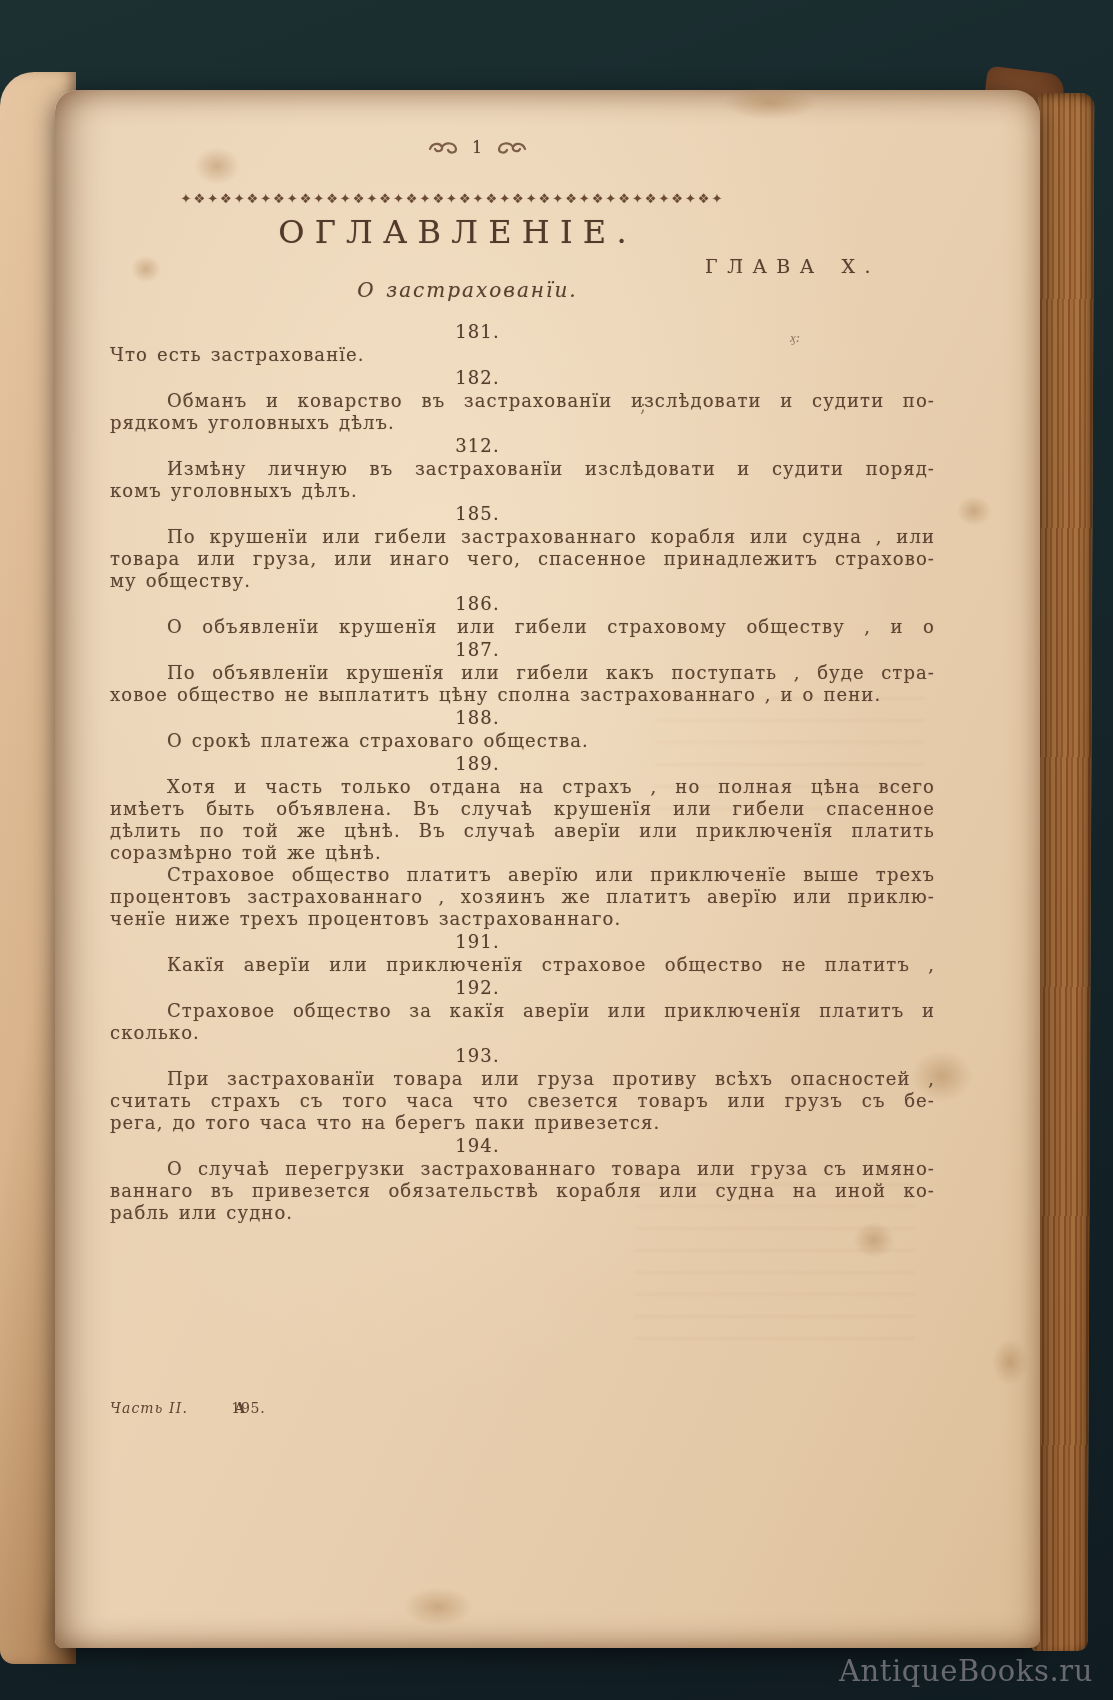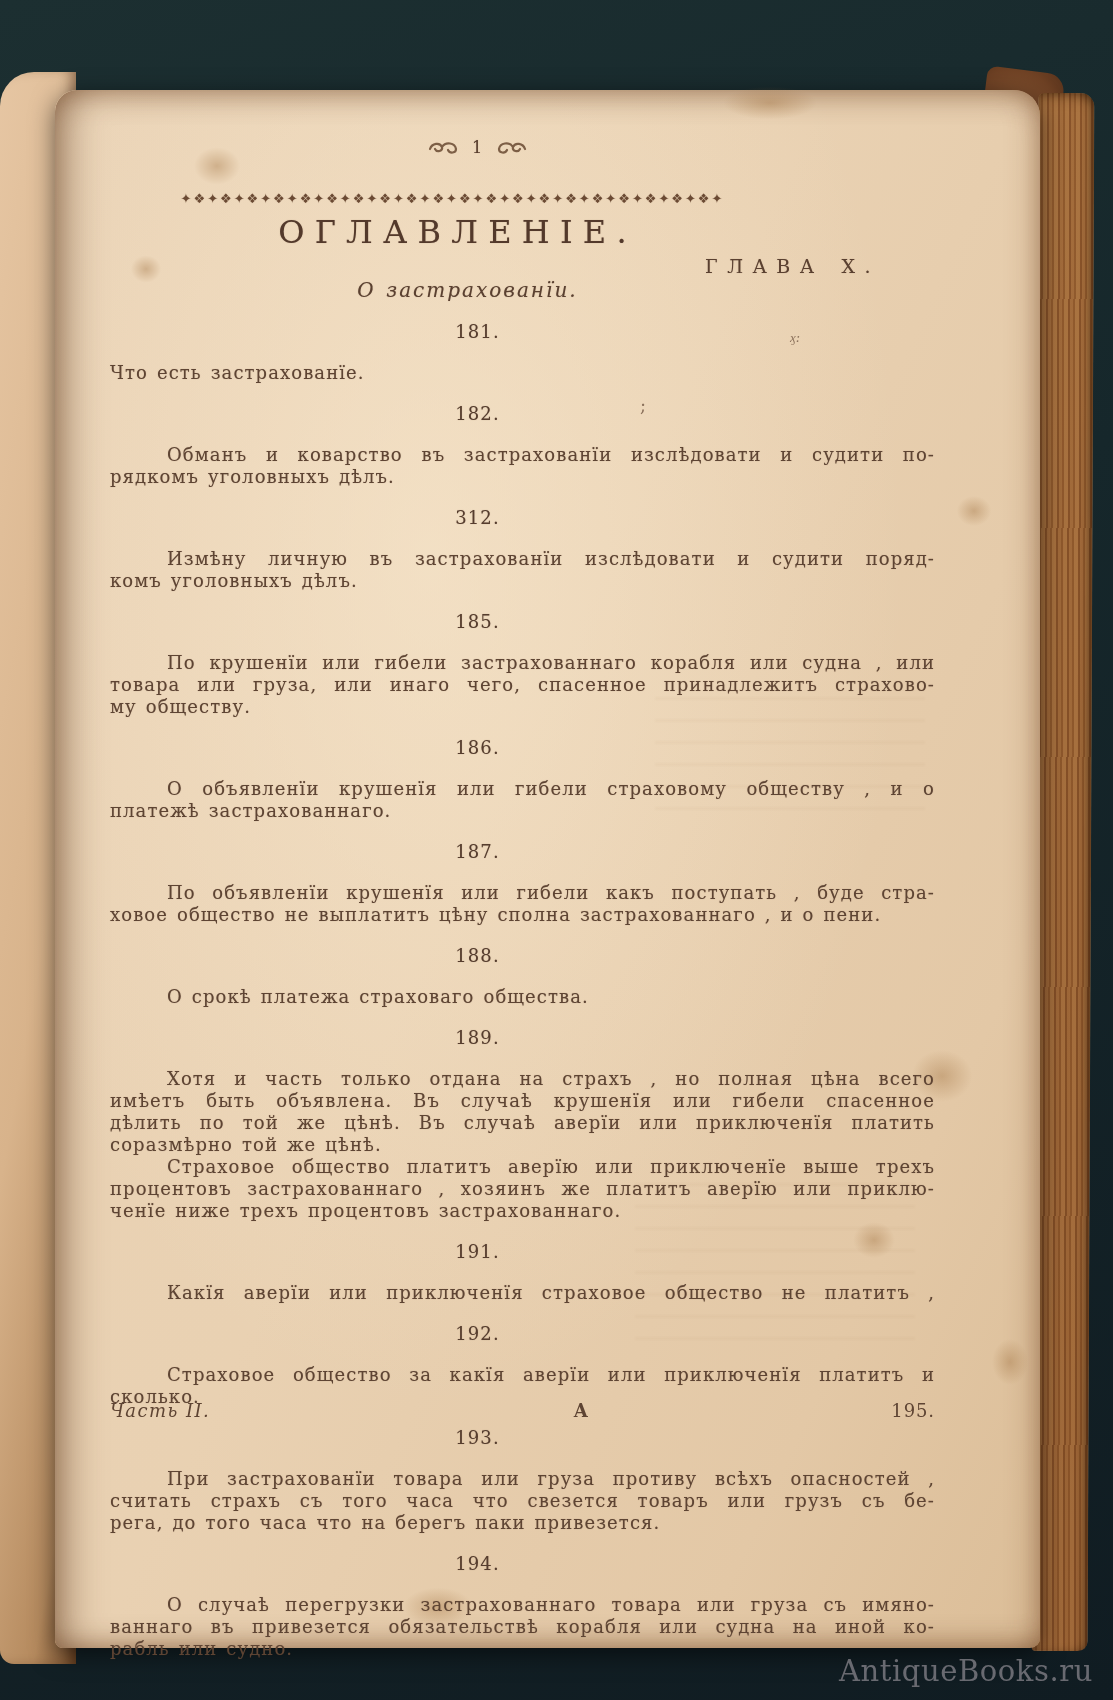--- a/index.html
+++ b/index.html
@@ -69,28 +69,28 @@
   .band-row{height:18px;margin-top:29px;text-align:center;transform:translateX(-70px);
     font-family:"DejaVu Sans",sans-serif;font-size:13px;letter-spacing:2px;color:#6b4a33;
     white-space:nowrap;overflow:hidden;}
   .title-row{margin-top:6px;line-height:40px;text-align:center;transform:translateX(-65px);
     font-size:32px;letter-spacing:.32em;color:#53392b;}
   .chapter-row{margin-top:3px;line-height:22px;text-align:right;transform:translateX(-55px);
     font-size:19px;letter-spacing:.5em;color:#5a4030;}
   .subject-row{margin-top:1px;line-height:24px;text-align:center;transform:translateX(-55px);
     font-size:20px;font-style:italic;letter-spacing:.10em;color:#5a4030;}
   .sections{margin-top:19px;}
-  .sec-num{text-align:center;transform:translateX(-45px);margin:19px 0;color:#563d2e;}
+  .sec-num{text-align:center;transform:translateX(-45px);margin:1px 0;color:#563d2e;}
   .line{white-space:nowrap;}
   .line.indent{text-indent:57px;}
   .line.fill{text-align:justify;text-align-last:justify;white-space:normal;}
   .footer{
     position:absolute;left:55px;right:105px;top:1310px;height:24px;
-    display:flex;justify-content:space-between;align-items:baseline;
-    color:#5e4433;font-size:18px;
+    display:flex;align-items:baseline;
+    color:#5e4433;font-size:14px;gap:16px;
   }
   .footer .part{font-style:italic;letter-spacing:.08em;}
   .footer .signature{font-weight:bold;transform:translateX(30px);}
   .footer .catchword{letter-spacing:.05em;}
   .stray{position:absolute;color:#6a4f3c;opacity:.75;}
   .stray.chapter-mark{left:735px;top:240px;font-size:13px;font-style:italic;}
   .stray.semicolon-mark{left:585px;top:305px;font-size:18px;}
 
   .watermark{
     position:absolute;right:20px;bottom:12px;
@@ -170,21 +170,20 @@
               <div class="line indent fill">По крушенїи или гибели застрахованнаго корабля или судна , или</div>
               <div class="line fill">товара или груза, или инаго чего, спасенное принадлежитъ страхово-</div>
               <div class="line">му обществу.</div>
             </div>
   </div>
 
   <div class="section">
     <div class="sec-num">186.</div>
     <div class="sec-lines">
               <div class="line indent fill">О объявленїи крушенїя или гибели страховому обществу , и о</div>
-              <div class="line">платежѣ застрахованнаго.</div>
             </div>
   </div>
 
   <div class="section">
     <div class="sec-num">187.</div>
     <div class="sec-lines">
               <div class="line indent fill">По объявленїи крушенїя или гибели какъ поступать , буде стра-</div>
               <div class="line">ховое общество не выплатитъ цѣну сполна застрахованнаго , и о пени.</div>
             </div>
   </div>

